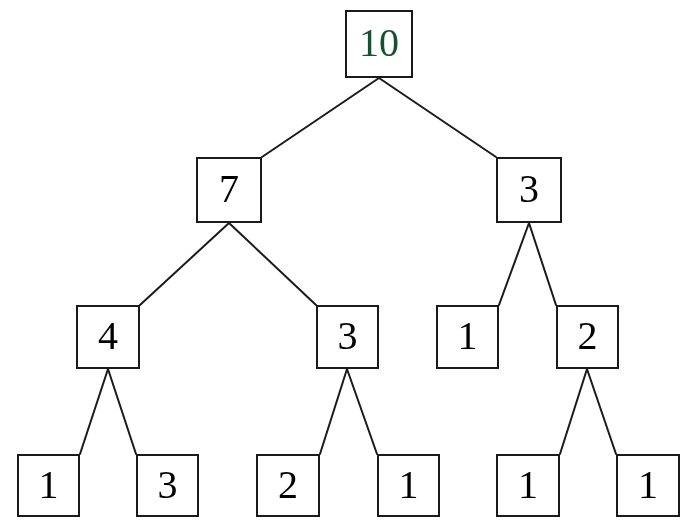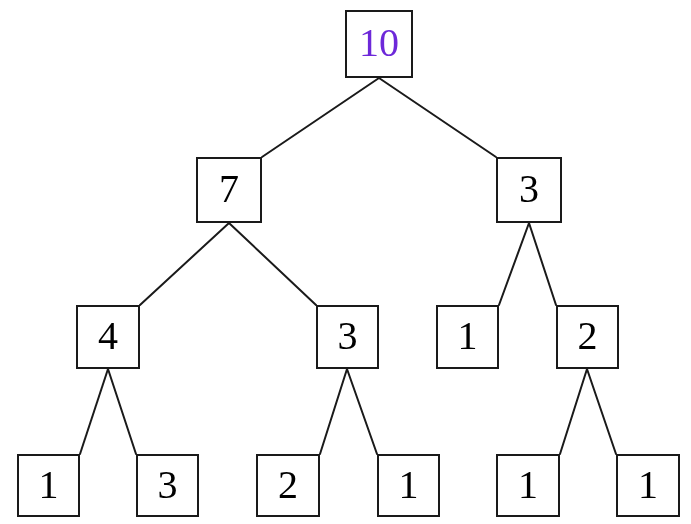--- a/index.html
+++ b/index.html
@@ -57,21 +57,21 @@
       <line x1="529" y1="223" x2="499" y2="305" stroke="#1a1a1a" stroke-width="2" stroke-linecap="round"></line>
       <line x1="529" y1="223" x2="556" y2="305" stroke="#1a1a1a" stroke-width="2" stroke-linecap="round"></line>
       <line x1="108" y1="369" x2="80" y2="454" stroke="#1a1a1a" stroke-width="2" stroke-linecap="round"></line>
       <line x1="108" y1="369" x2="136" y2="454" stroke="#1a1a1a" stroke-width="2" stroke-linecap="round"></line>
       <line x1="347" y1="369" x2="320" y2="454" stroke="#1a1a1a" stroke-width="2" stroke-linecap="round"></line>
       <line x1="347" y1="369" x2="377" y2="454" stroke="#1a1a1a" stroke-width="2" stroke-linecap="round"></line>
       <line x1="587" y1="369" x2="560" y2="454" stroke="#1a1a1a" stroke-width="2" stroke-linecap="round"></line>
       <line x1="587" y1="369" x2="616" y2="454" stroke="#1a1a1a" stroke-width="2" stroke-linecap="round"></line>
     </svg>
 <div class="tree-node" style="left: 345px; top: 10px; width: 68px; height: 68px; border-color: rgb(26, 26, 26); border-width: 2px; background: rgb(255, 255, 255);">
-      <span class="node-value" style="color: #6d28d9;">10</span>
+      <span class="node-value" style="color: #14532d;">10</span>
     </div>
     <div class="tree-node" style="left: 196px; top: 157px; width: 66px; height: 66px; border-color: rgb(26, 26, 26); border-width: 2px; background: rgb(255, 255, 255);">
       <span class="node-value" style="color: rgb(0, 0, 0);">7</span>
     </div>
     <div class="tree-node" style="left: 496px; top: 157px; width: 66px; height: 66px; border-color: rgb(26, 26, 26); border-width: 2px; background: rgb(255, 255, 255);">
       <span class="node-value" style="color: rgb(0, 0, 0);">3</span>
     </div>
     <div class="tree-node" style="left: 76px; top: 305px; width: 64px; height: 64px; border-color: rgb(26, 26, 26); border-width: 2px; background: rgb(255, 255, 255);">
       <span class="node-value" style="color: rgb(0, 0, 0);">4</span>
     </div>

